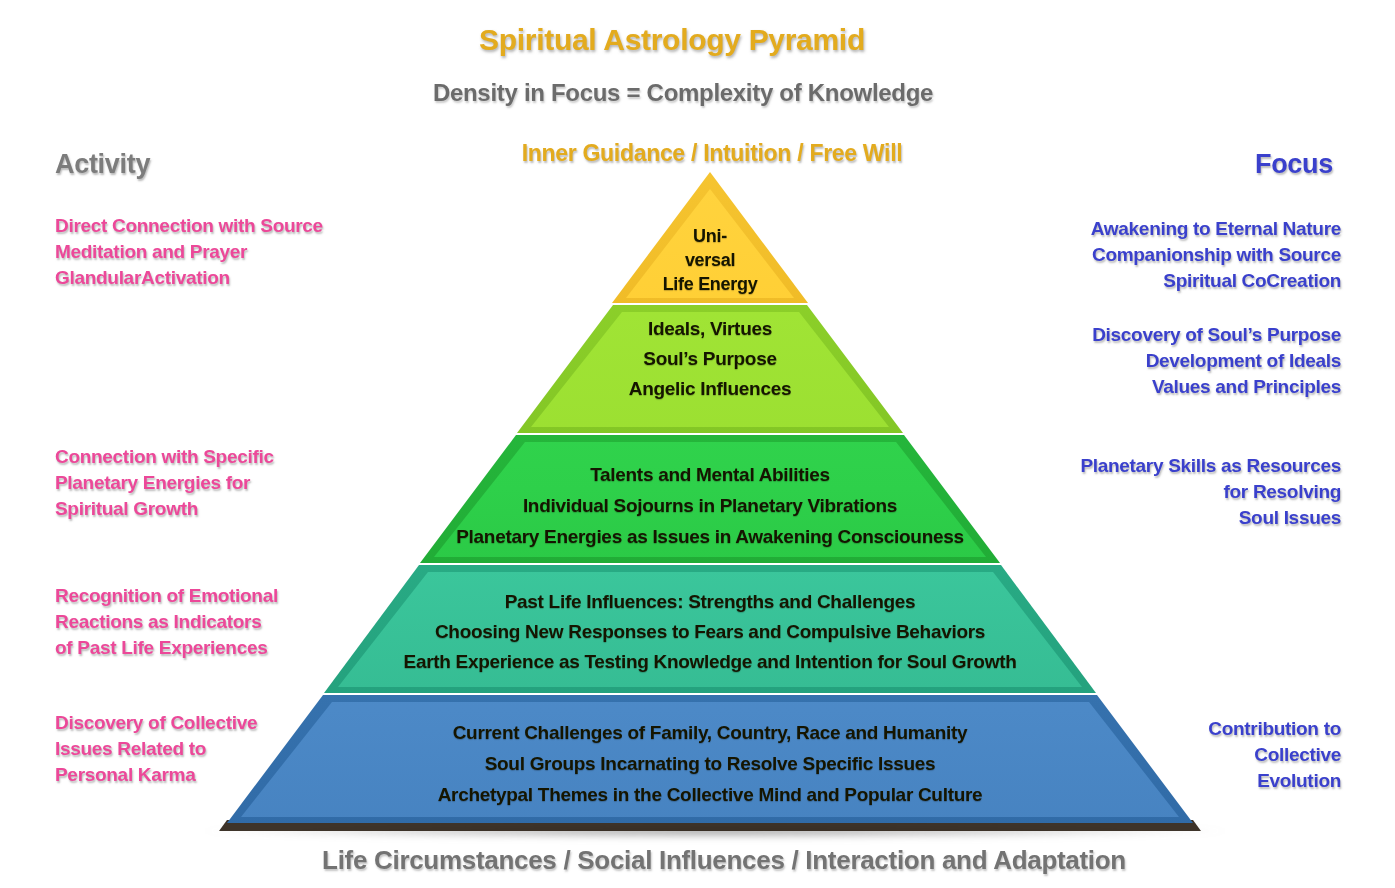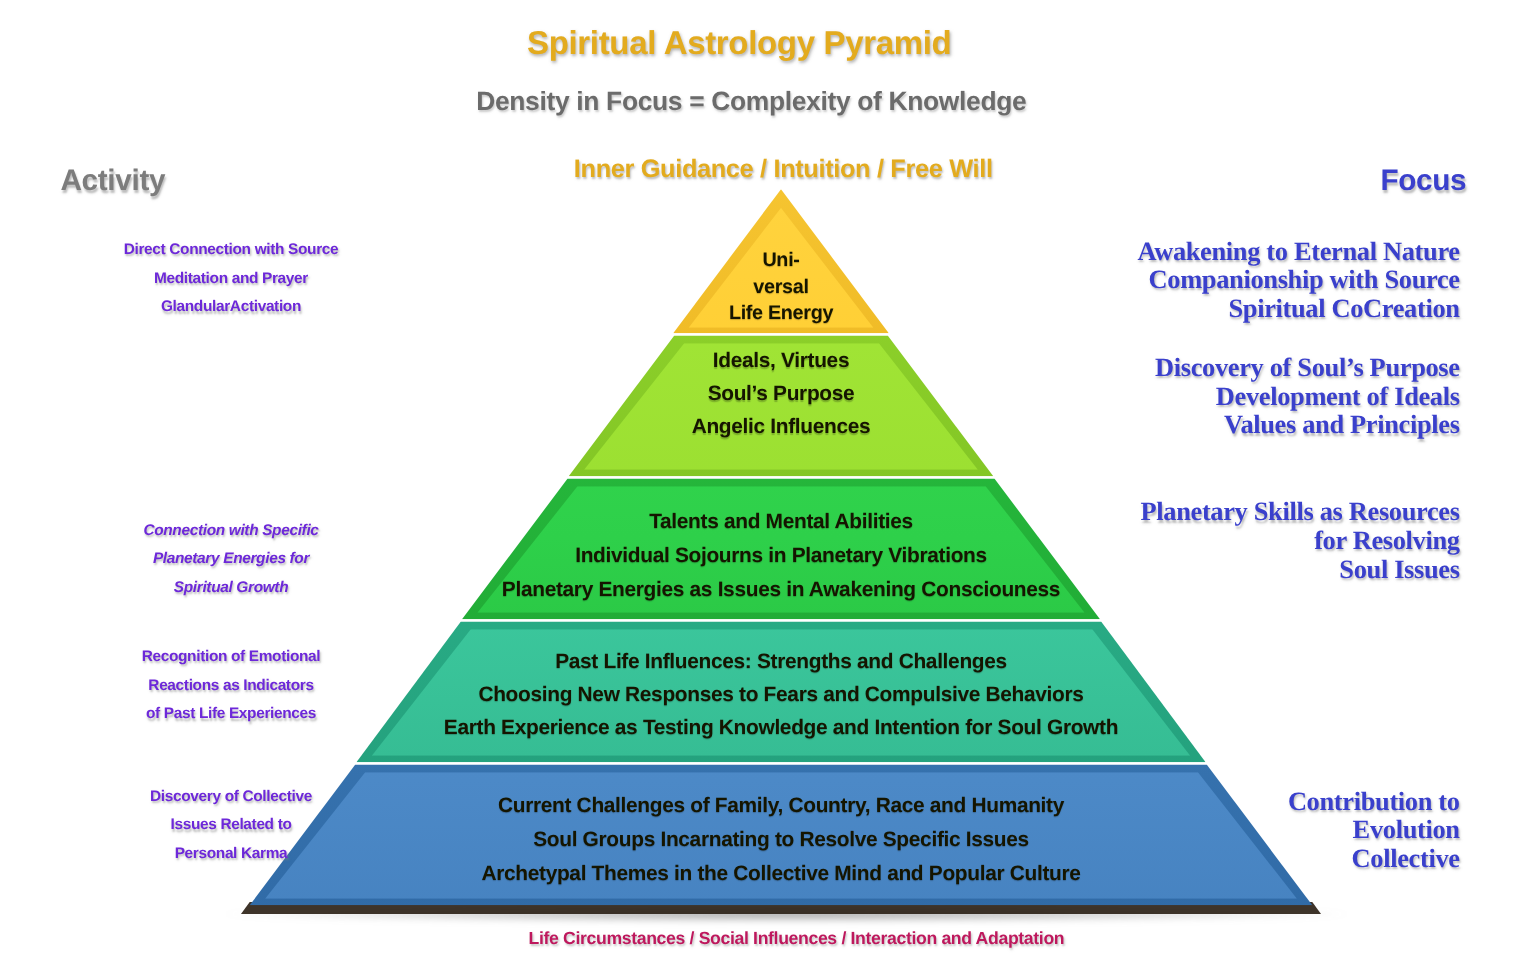--- a/index.html
+++ b/index.html
@@ -20,41 +20,41 @@
     font-size:24px; font-weight:bold; letter-spacing:-0.3px;
     color:#6b6b6b; text-shadow:1px 2px 2px rgba(150,150,150,0.5);padding-left:13px;
   }
   .apex-label {
     left:30px; top:140px; width:1364px; text-align:center;
     font-size:23px; font-weight:bold; letter-spacing:-0.3px;
     color:#e3ab1e; text-shadow:1px 2px 2px rgba(120,120,120,0.5);
   }
   .base-label {
     left:53px; top:845px; width:1342px; text-align:center;
-    font-size:16px; font-weight:bold; letter-spacing:-0.3px;
-    color:#be185d; text-shadow:1px 2px 2px rgba(140,140,140,0.5);
+    font-size:26px; font-weight:bold; letter-spacing:-0.3px;
+    color:#737373; text-shadow:1px 2px 2px rgba(140,140,140,0.5);
   }
   .col-header {
     top:149px; font-size:27px; font-weight:bold; letter-spacing:-0.3px;
   }
   .col-header.left  { left:55px;  color:#7c7c7c; text-shadow:1px 2px 2px rgba(130,130,130,0.55);text-align:right; }
   .col-header.right { right:62px; color:#3a40cc; text-shadow:1px 2px 2px rgba(120,120,120,0.5); text-align:right; }
 
   
   .side-left {
-    left:55px; width:310px; text-align:center;
-    font-size:14px; line-height:26px; font-weight:bold; letter-spacing:-0.3px;
-    color:#6d28d9; text-shadow:1px 2px 2px rgba(130,130,130,0.55);
+    left:55px; width:310px; text-align:left;
+    font-size:19px; line-height:26px; font-weight:bold; letter-spacing:-0.3px;
+    color:#ec4899; text-shadow:1px 2px 2px rgba(130,130,130,0.55);
   }
   .side-right {
-    right:68px; width:350px; text-align:right;
-    font-size:24px; line-height:26px; font-weight:bold; letter-spacing:-0.3px;
-    color:#3a40cc; text-shadow:1px 2px 2px rgba(120,120,120,0.5);font-family:Liberation Serif, serif;
-  }
-  .sl1 { top:213px; } .sl2 { top:329px; } .sl3 { top:468px;font-style:italic; } .sl4 { top:583px; } .sl5 { top:710px; }
+    right:54px; width:350px; text-align:right;
+    font-size:19px; line-height:26px; font-weight:bold; letter-spacing:-0.3px;
+    color:#3a40cc; text-shadow:1px 2px 2px rgba(120,120,120,0.5);
+  }
+  .sl1 { top:213px; } .sl2 { top:329px; } .sl3 { top:444px; } .sl4 { top:583px; } .sl5 { top:710px; }
   .sr1 { top:216px; } .sr2 { top:322px; } .sr3 { top:453px; } .sr4 { top:585px; } .sr5 { top:716px; }
 
   
   .shape { position:absolute; inset:0; }
   .t1o { clip-path:polygon(710px 172px, 808px 303px, 612px 303px);
          background:linear-gradient(to bottom,#fff1a8 0%,#f6c531 18%,#d89600 100%); }
   .t1i { clip-path:polygon(710px 189px, 794px 298px, 626px 298px);
          background:linear-gradient(to bottom,#ffd84a 0%,#ffc926 60%,#efac12 100%); }
 
   .t2o { clip-path:polygon(613px 305px, 807px 305px, 903px 433px, 517px 433px);
@@ -182,19 +182,19 @@
     <div>Development of Ideals</div>
     <div>Values and Principles</div>
   </div>
   <div class="abs side-right sr3">
     <div>Planetary Skills as Resources</div>
     <div>for Resolving</div>
     <div>Soul Issues</div>
   </div>
   <div class="abs side-right sr5">
     <div>Contribution to</div>
+    <div>Collective</div>
     <div>Evolution</div>
-    <div>Collective</div>
   </div>
 
   <div class="abs base-label">Life Circumstances / Social Influences / Interaction and Adaptation</div>
 
 </div>
 
 </body></html>

